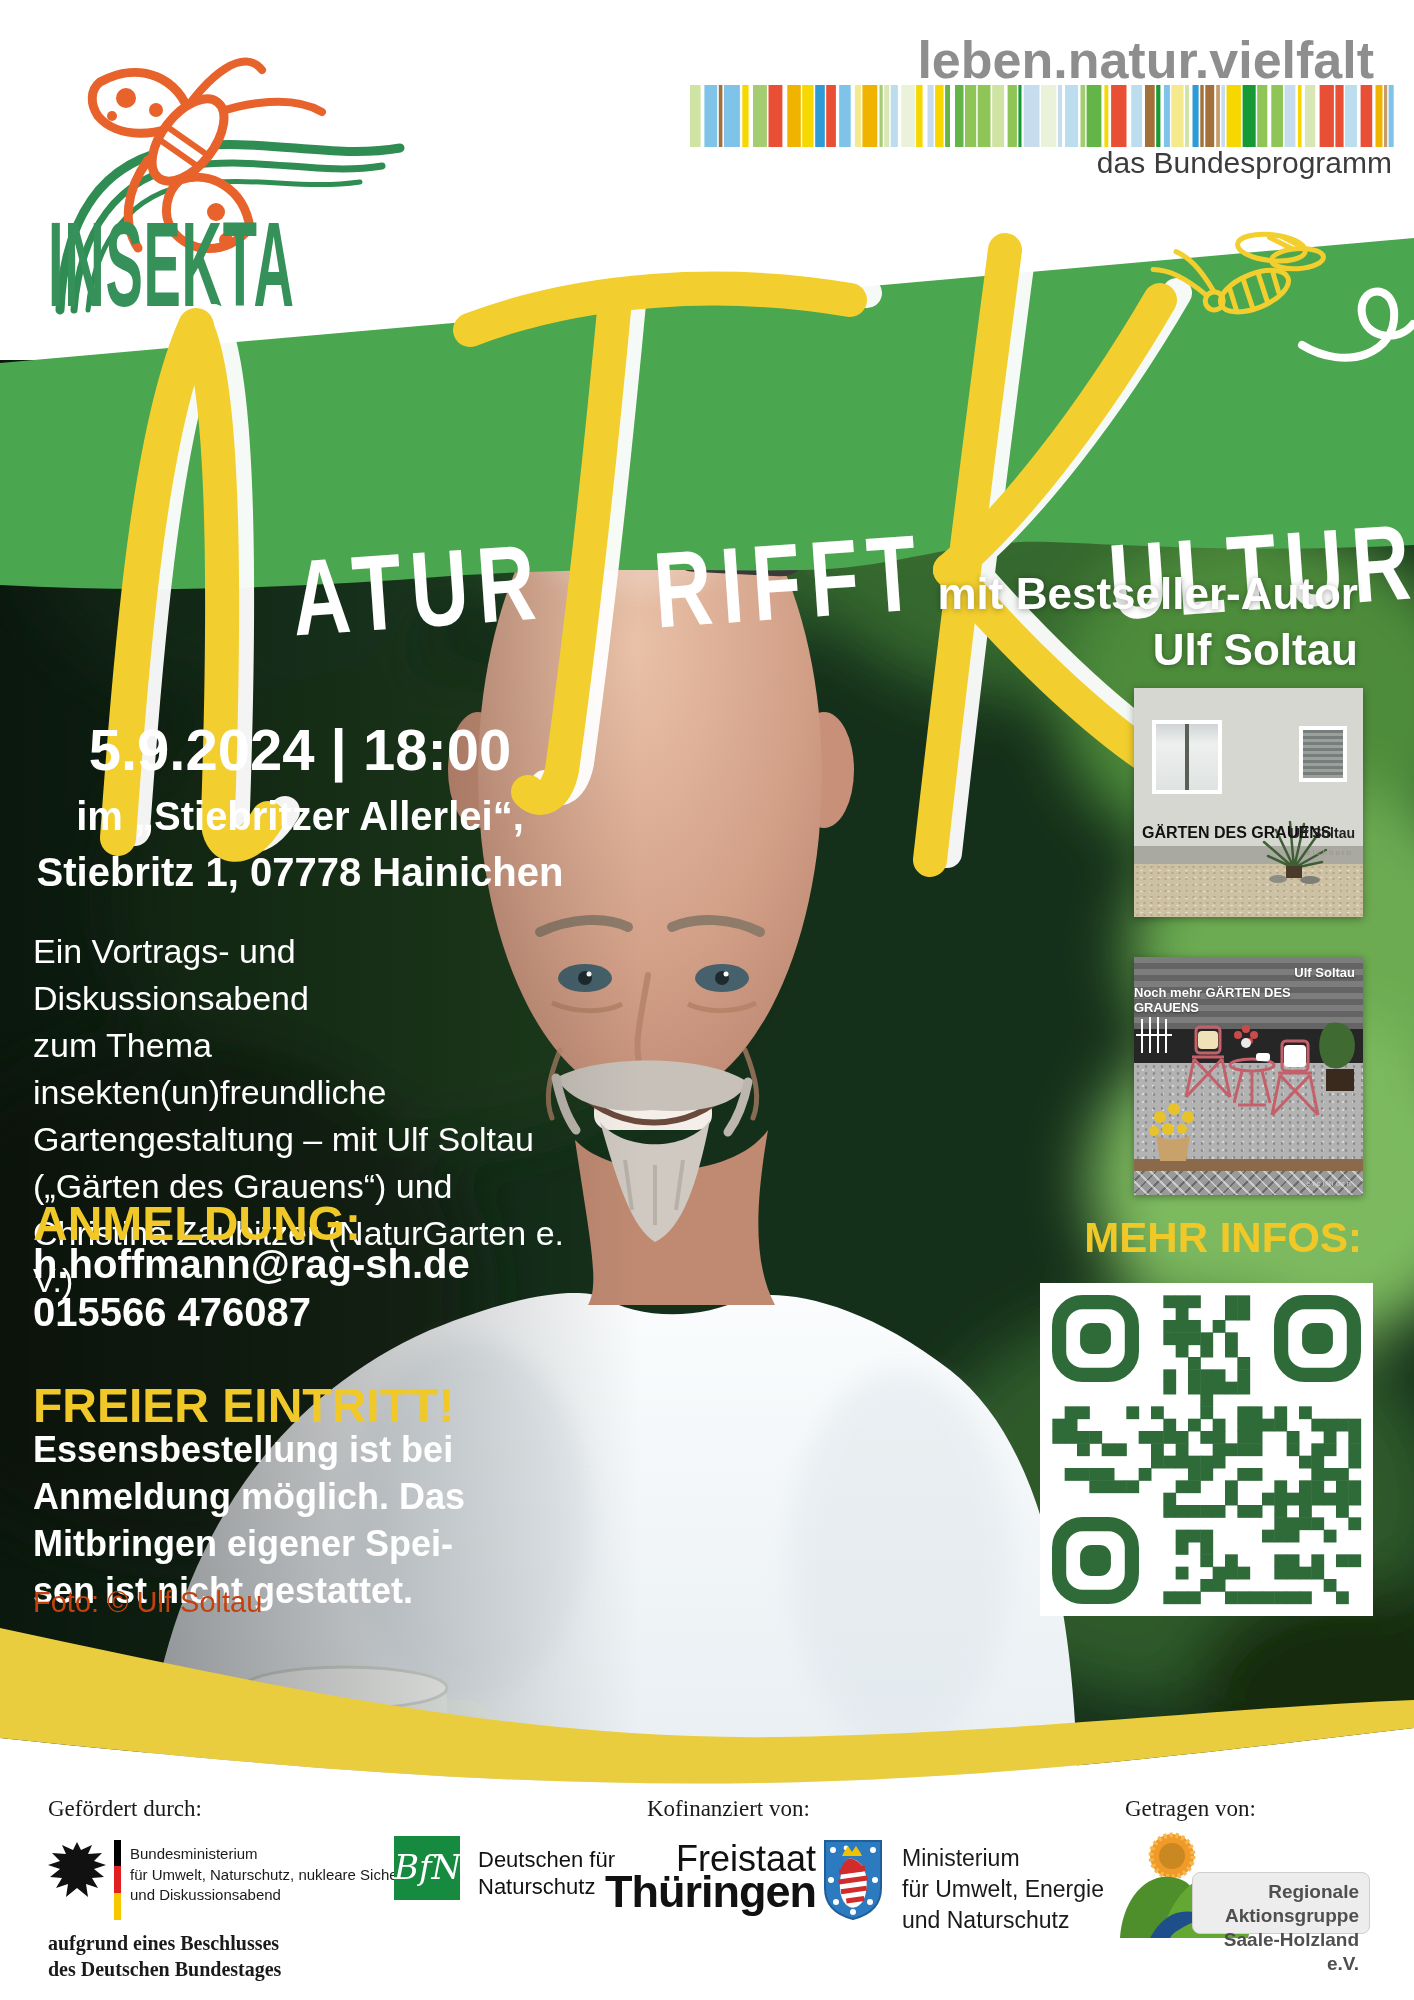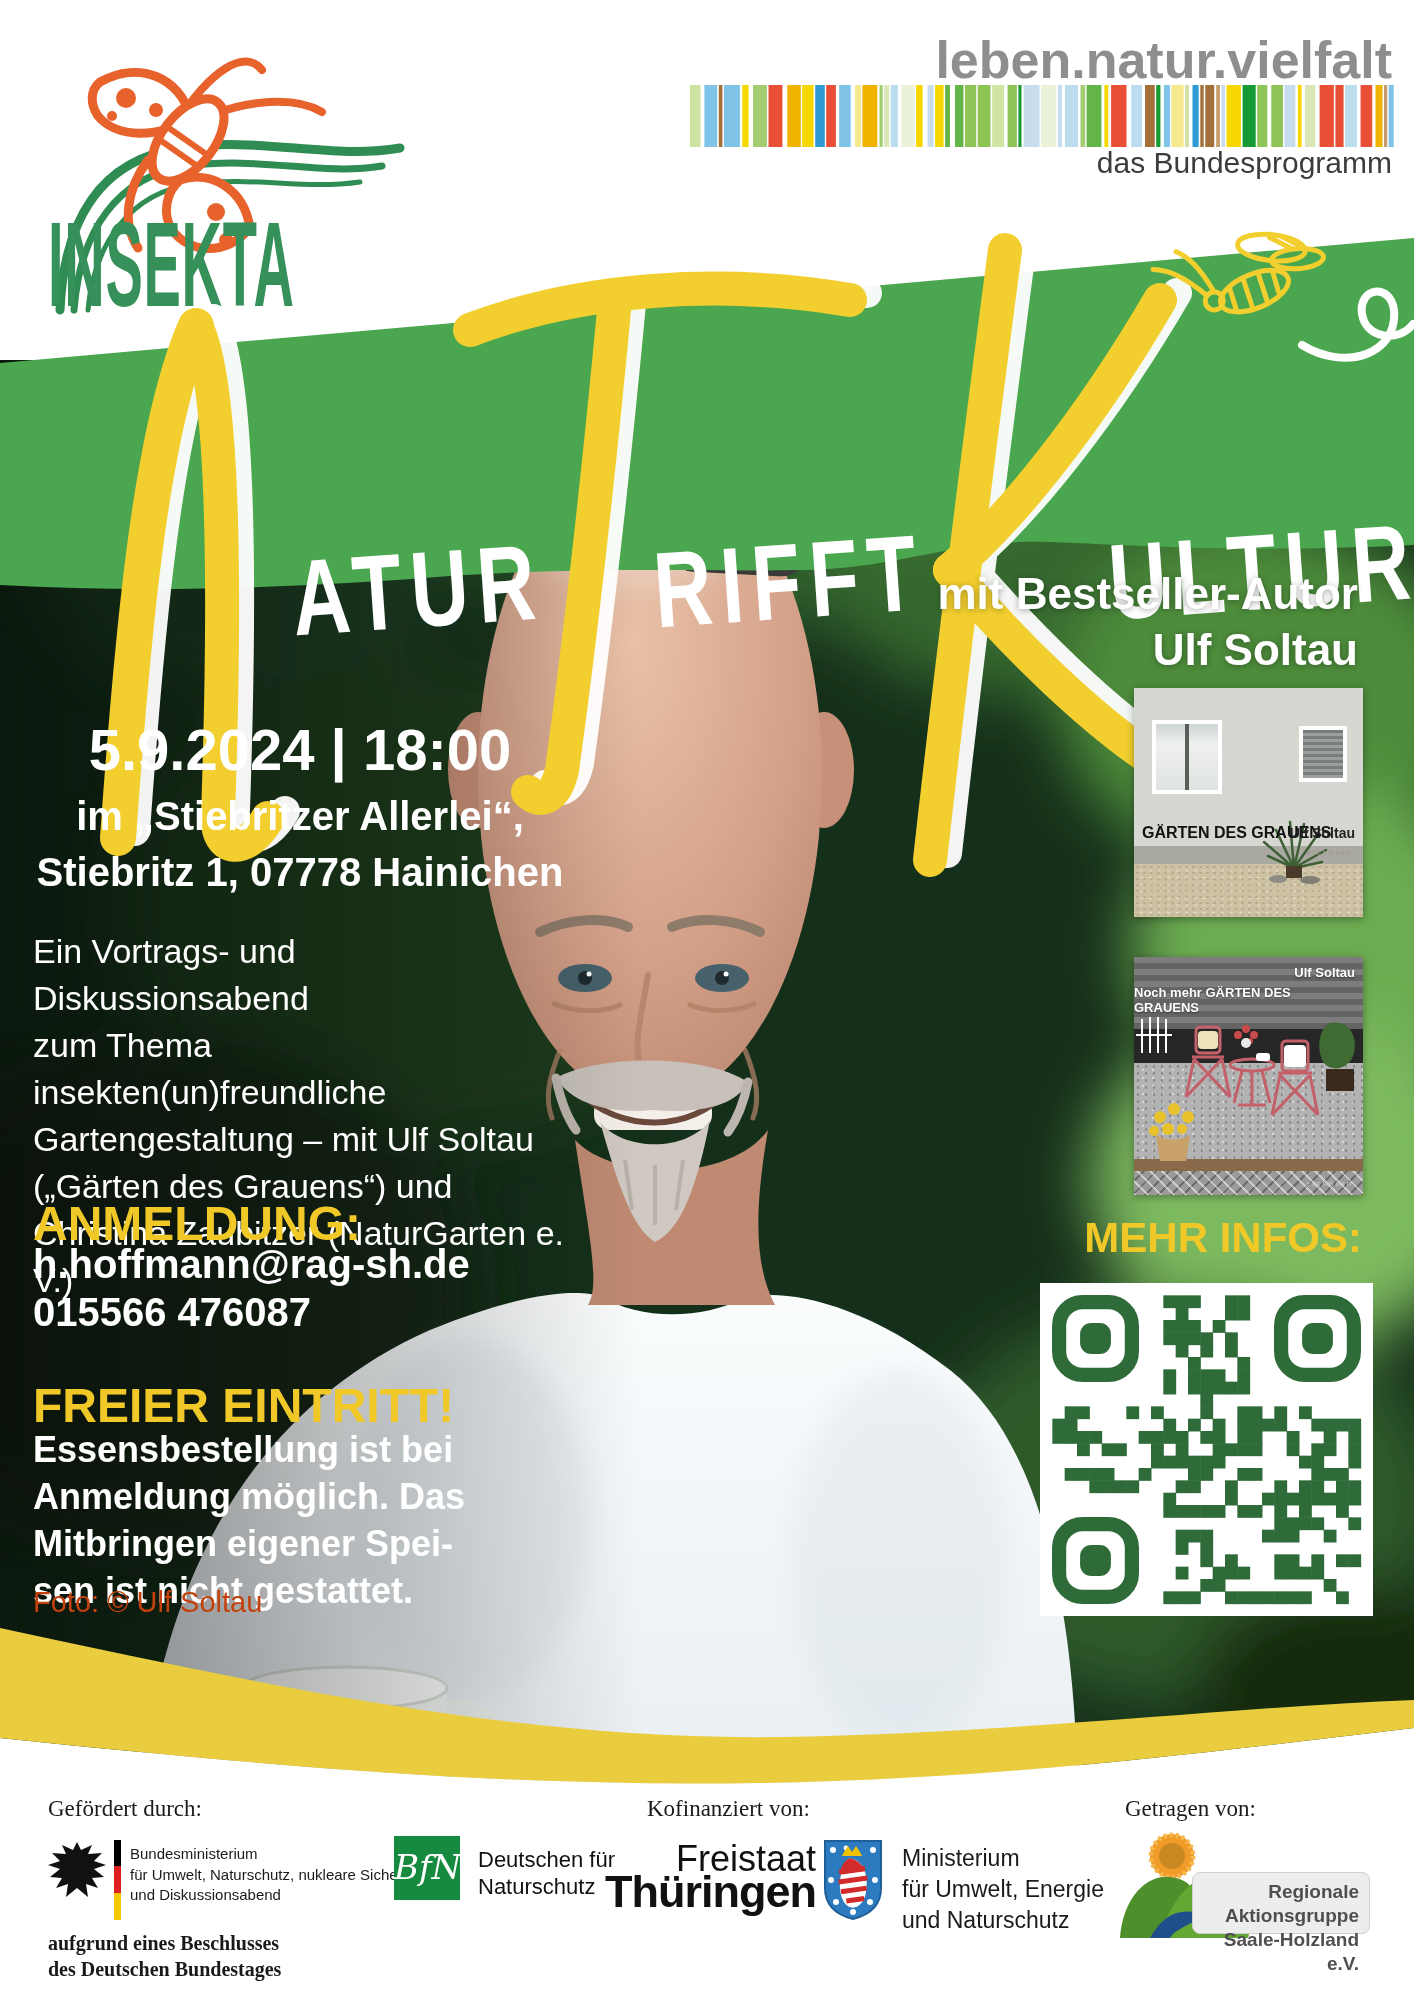--- a/index.html
+++ b/index.html
@@ -5,21 +5,21 @@
   html,body{margin:0;padding:0;background:#ffffff;}
   #poster{position:relative;width:1414px;height:2000px;overflow:hidden;background:#fff;
           font-family:"Liberation Sans",sans-serif;}
   #poster *{box-sizing:border-box;}
   .abs{position:absolute;}
 
   
   .insekta-text{left:48px;top:196px;color:var(--insekta-green,#35905A);font-weight:800;
     font-size:80px;letter-spacing:1px;}
   .insekta-text span{display:inline-block;transform:scale(0.70,1.50);transform-origin:left top;}
-  .lnv-title{right:22px;top:30px;color:var(--lnv-gray,#8E8E8E);font-weight:700;font-size:52px;
+  .lnv-title{right:40px;top:30px;color:var(--lnv-gray,#8E8E8E);font-weight:700;font-size:52px;
     text-align:right;letter-spacing:0px;}
   .lnv-sub{right:22px;top:146px;color:#3C3C3C;font-size:30px;text-align:right;}
 
   
   .center-block{left:20px;width:560px;text-align:center;color:#fff;}
   .date-line{top:716px;font-size:58px;font-weight:800;}
   .venue-line{top:794px;font-size:40px;font-weight:800;}
   .addr-line{top:850px;font-size:40px;font-weight:800;}
   .desc{left:33px;top:928px;width:540px;color:#fff;font-size:34px;line-height:47px;font-weight:400;}
   .yellow-head{left:33px;color:var(--heading-yellow,#F0C929);font-size:48px;font-weight:800;}

